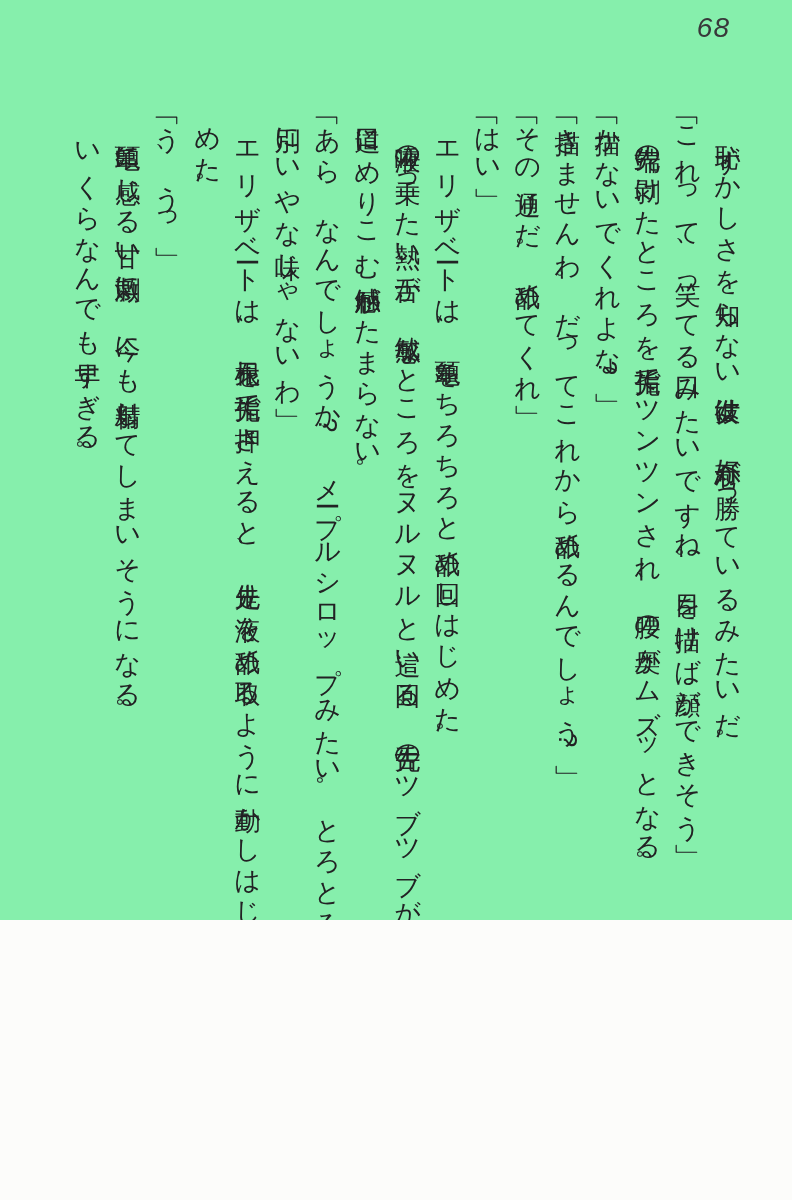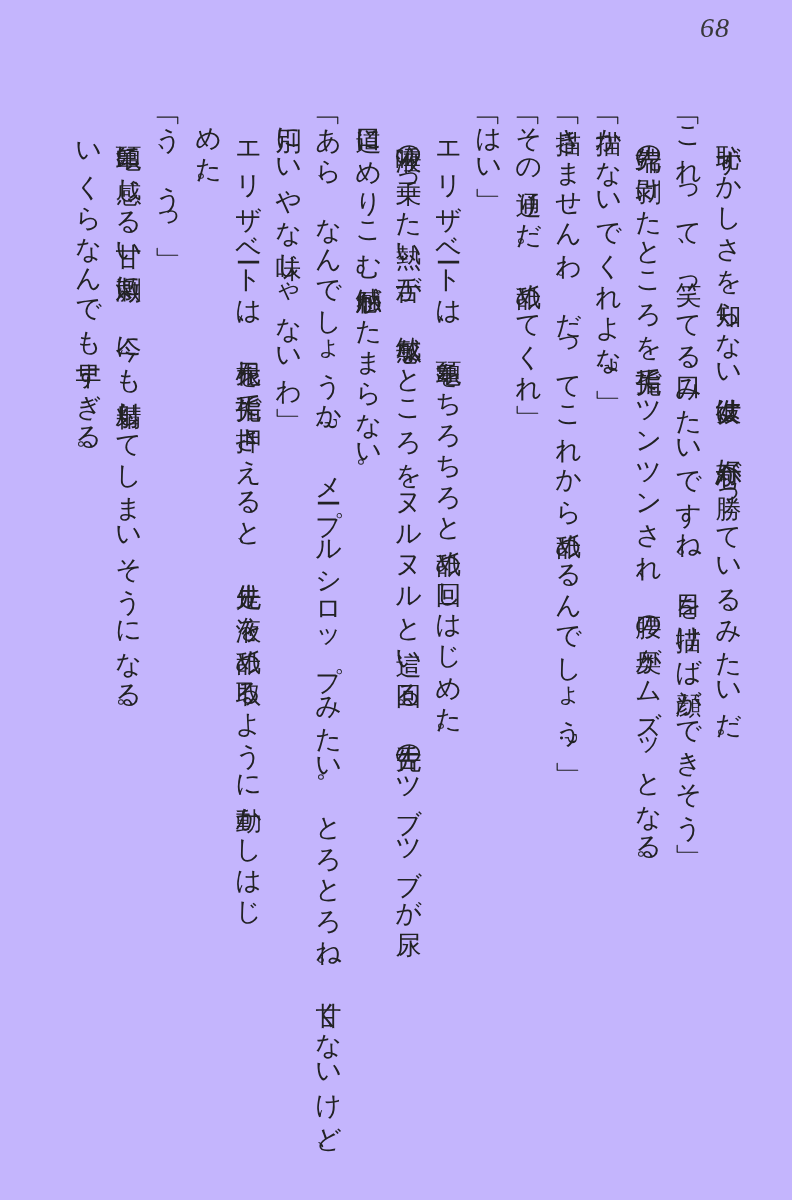--- a/index.html
+++ b/index.html
@@ -3,24 +3,24 @@
 <meta charset="utf-8">
 <style>
   html, body {
     margin: 0;
     padding: 0;
     background: #fcfcfa;
   }
   .page {
     position: relative;
     width: 792px;
-    height: 1200px;
-    background: #c4b5fd;
+    height: 920px;
+    background: #86efac;
     overflow: hidden;
-    font-family: Liberation Serif, serif;
+    font-family: Liberation Sans, sans-serif;
   }
   .page-number {
     position: absolute;
     top: 12px;
     right: 62px;
     font-size: 28px;
     font-style: italic;
     color: #38383a;
     letter-spacing: 1px;
   }

